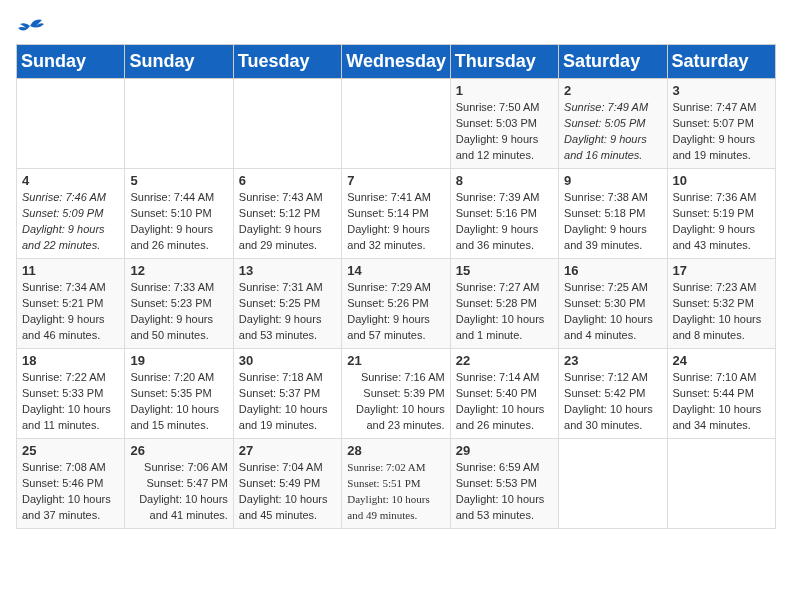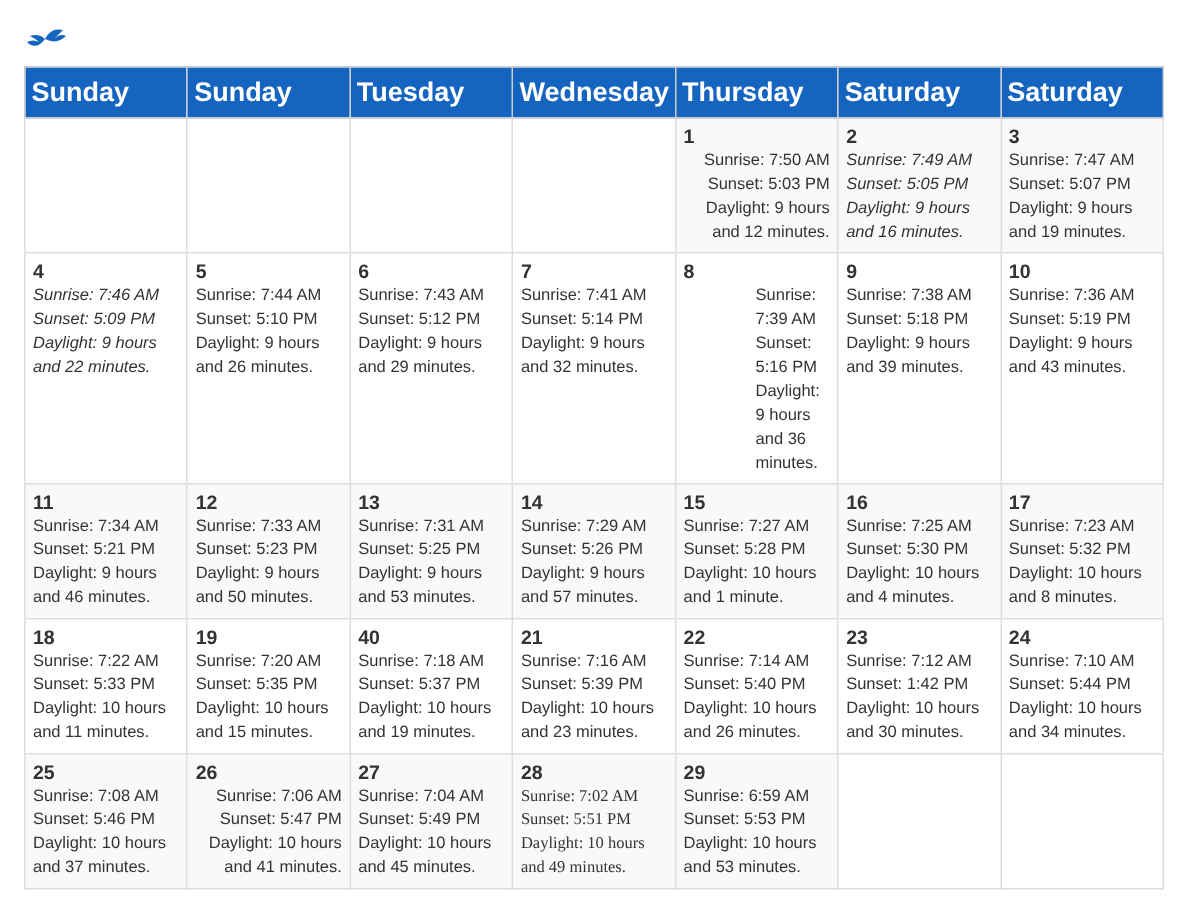--- a/index.html
+++ b/index.html
@@ -122,21 +122,21 @@
       </tr>
   </thead>
   <tbody id="calendar-body">
       <tr>
         <td class="empty-cell"></td>
         <td class="empty-cell"></td>
         <td class="empty-cell"></td>
         <td class="empty-cell"></td>
         <td>
           <span class="day-number">1</span>
-          <div class="day-info" style="white-space: pre-line; text-align: right;">Sunrise: 7:50 AM
+          <div class="day-info" style="white-space: pre-line;">Sunrise: 7:50 AM
 Sunset: 5:03 PM
 Daylight: 9 hours
 and 12 minutes.</div>
         </td>
         <td>
           <span class="day-number">2</span>
           <div class="day-info" style="white-space: pre-line; font-style: italic;">Sunrise: 7:49 AM
 Sunset: 5:05 PM
 Daylight: 9 hours
 and 16 minutes.</div>
@@ -173,21 +173,21 @@
         </td>
         <td>
           <span class="day-number">7</span>
           <div class="day-info" style="white-space: pre-line;">Sunrise: 7:41 AM
 Sunset: 5:14 PM
 Daylight: 9 hours
 and 32 minutes.</div>
         </td>
         <td>
           <span class="day-number">8</span>
-          <div class="day-info" style="white-space: pre-line; margin-left: 48px;">Sunrise: 7:39 AM
+          <div class="day-info" style="white-space: pre-line;">Sunrise: 7:39 AM
 Sunset: 5:16 PM
 Daylight: 9 hours
 and 36 minutes.</div>
         </td>
         <td>
           <span class="day-number">9</span>
           <div class="day-info" style="white-space: pre-line;">Sunrise: 7:38 AM
 Sunset: 5:18 PM
 Daylight: 9 hours
 and 39 minutes.</div>
@@ -260,44 +260,44 @@
 and 11 minutes.</div>
         </td>
         <td>
           <span class="day-number">19</span>
           <div class="day-info" style="white-space: pre-line;">Sunrise: 7:20 AM
 Sunset: 5:35 PM
 Daylight: 10 hours
 and 15 minutes.</div>
         </td>
         <td>
-          <span class="day-number">40</span>
+          <span class="day-number">30</span>
           <div class="day-info" style="white-space: pre-line;">Sunrise: 7:18 AM
 Sunset: 5:37 PM
 Daylight: 10 hours
 and 19 minutes.</div>
         </td>
         <td>
           <span class="day-number">21</span>
-          <div class="day-info" style="white-space: pre-line;">Sunrise: 7:16 AM
+          <div class="day-info" style="white-space: pre-line; text-align: right;">Sunrise: 7:16 AM
 Sunset: 5:39 PM
 Daylight: 10 hours
 and 23 minutes.</div>
         </td>
         <td>
           <span class="day-number">22</span>
           <div class="day-info" style="white-space: pre-line;">Sunrise: 7:14 AM
 Sunset: 5:40 PM
 Daylight: 10 hours
 and 26 minutes.</div>
         </td>
         <td>
           <span class="day-number">23</span>
           <div class="day-info" style="white-space: pre-line;">Sunrise: 7:12 AM
-Sunset: 1:42 PM
+Sunset: 5:42 PM
 Daylight: 10 hours
 and 30 minutes.</div>
         </td>
         <td>
           <span class="day-number">24</span>
           <div class="day-info" style="white-space: pre-line;">Sunrise: 7:10 AM
 Sunset: 5:44 PM
 Daylight: 10 hours
 and 34 minutes.</div>
         </td>

